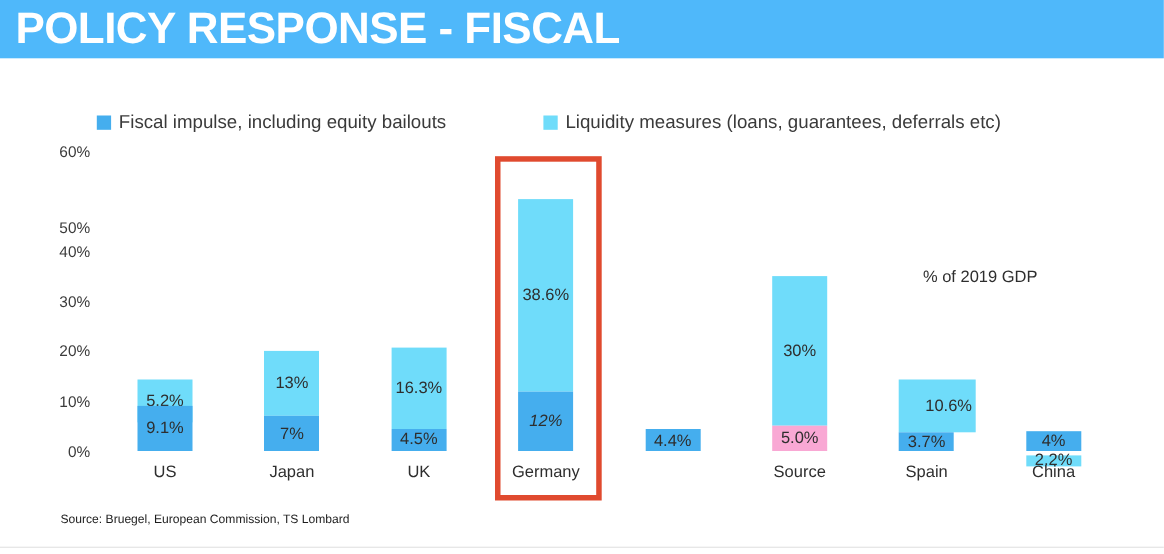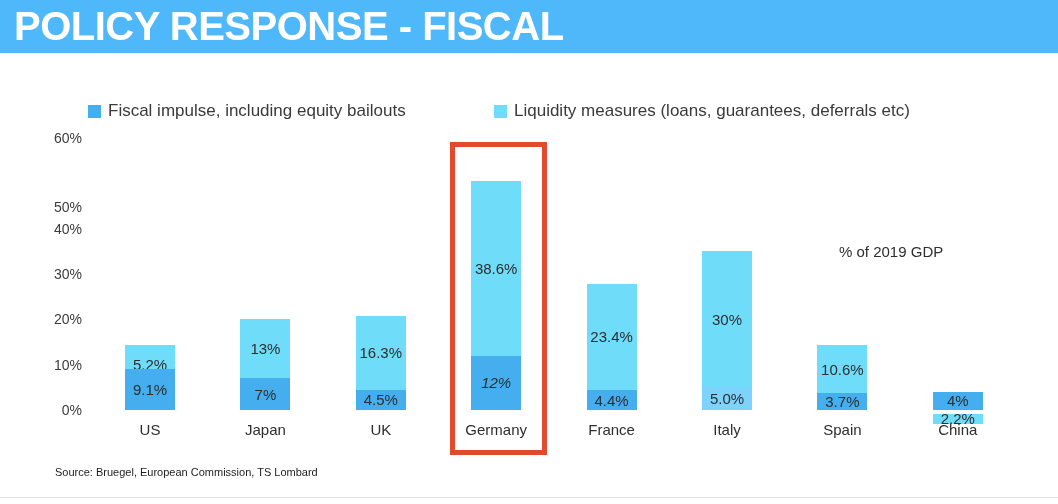--- a/index.html
+++ b/index.html
@@ -203,39 +203,35 @@
       <div class="bar-col" style="left: 471.2px; top: 0px; height: 504px;">
         <div class="seg seg-liquidity" style="background: rgb(111, 220, 250); top: 180.529px; height: 175.051px;">
           <span class="seg-label">38.6%</span>
         </div>
         <div class="seg seg-fiscal" style="background: rgb(69, 174, 238); top: 355.58px; height: 54.42px; font-style: italic;">
           <span class="seg-label">12%</span>
         </div>
       </div>
       <div class="cat-label" style="left: 426.2px;">Germany</div>
       <div class="bar-col" style="left: 586.6px; top: 0px; height: 504px;">
-        <div class="seg seg-liquidity" style="background: rgb(111, 220, 250); top: 283.927px; height: 106.119px;">
-          <span class="seg-label">23.4%</span>
-        </div>
         <div class="seg seg-fiscal" style="background: rgb(69, 174, 238); top: 390.046px; height: 19.954px;">
           <span class="seg-label">4.4%</span>
         </div>
       </div>
-      <div class="cat-label" style="left: 541.6px;">France</div>
       <div class="bar-col" style="left: 702px; top: 0px; height: 504px;">
         <div class="seg seg-liquidity" style="background: rgb(111, 220, 250); top: 251.275px; height: 136.05px;">
           <span class="seg-label">30%</span>
         </div>
-        <div class="seg seg-fiscal" style="background: #7dd3fc; top: 387.325px; height: 22.675px;">
+        <div class="seg seg-fiscal" style="background: #f9a8d4; top: 387.325px; height: 22.675px;">
           <span class="seg-label">5.0%</span>
         </div>
       </div>
-      <div class="cat-label" style="left: 657px;">Italy</div>
+      <div class="cat-label" style="left: 657px;">Source</div>
       <div class="bar-col" style="left: 817.4px; top: 0px; height: 504px;">
-        <div class="seg seg-liquidity" style="background: rgb(111, 220, 250); top: 345.149px; height: 48.071px;">
+        <div class="seg seg-liquidity" style="background: rgb(111, 220, 250); top: 345.149px; height: 48.071px; padding-left: 20px;">
           <span class="seg-label">10.6%</span>
         </div>
         <div class="seg seg-fiscal" style="background: rgb(69, 174, 238); top: 393.221px; height: 16.7795px;">
           <span class="seg-label">3.7%</span>
         </div>
       </div>
       <div class="cat-label" style="left: 772.4px;">Spain</div>
       <div class="bar-col" style="left: 932.8px; top: 0px; height: 504px;">
         <div class="seg seg-liquidity" style="background: rgb(111, 220, 250); top: 381.883px; height: 9.977px; margin-top: 32px;">
           <span class="seg-label">2.2%</span>

